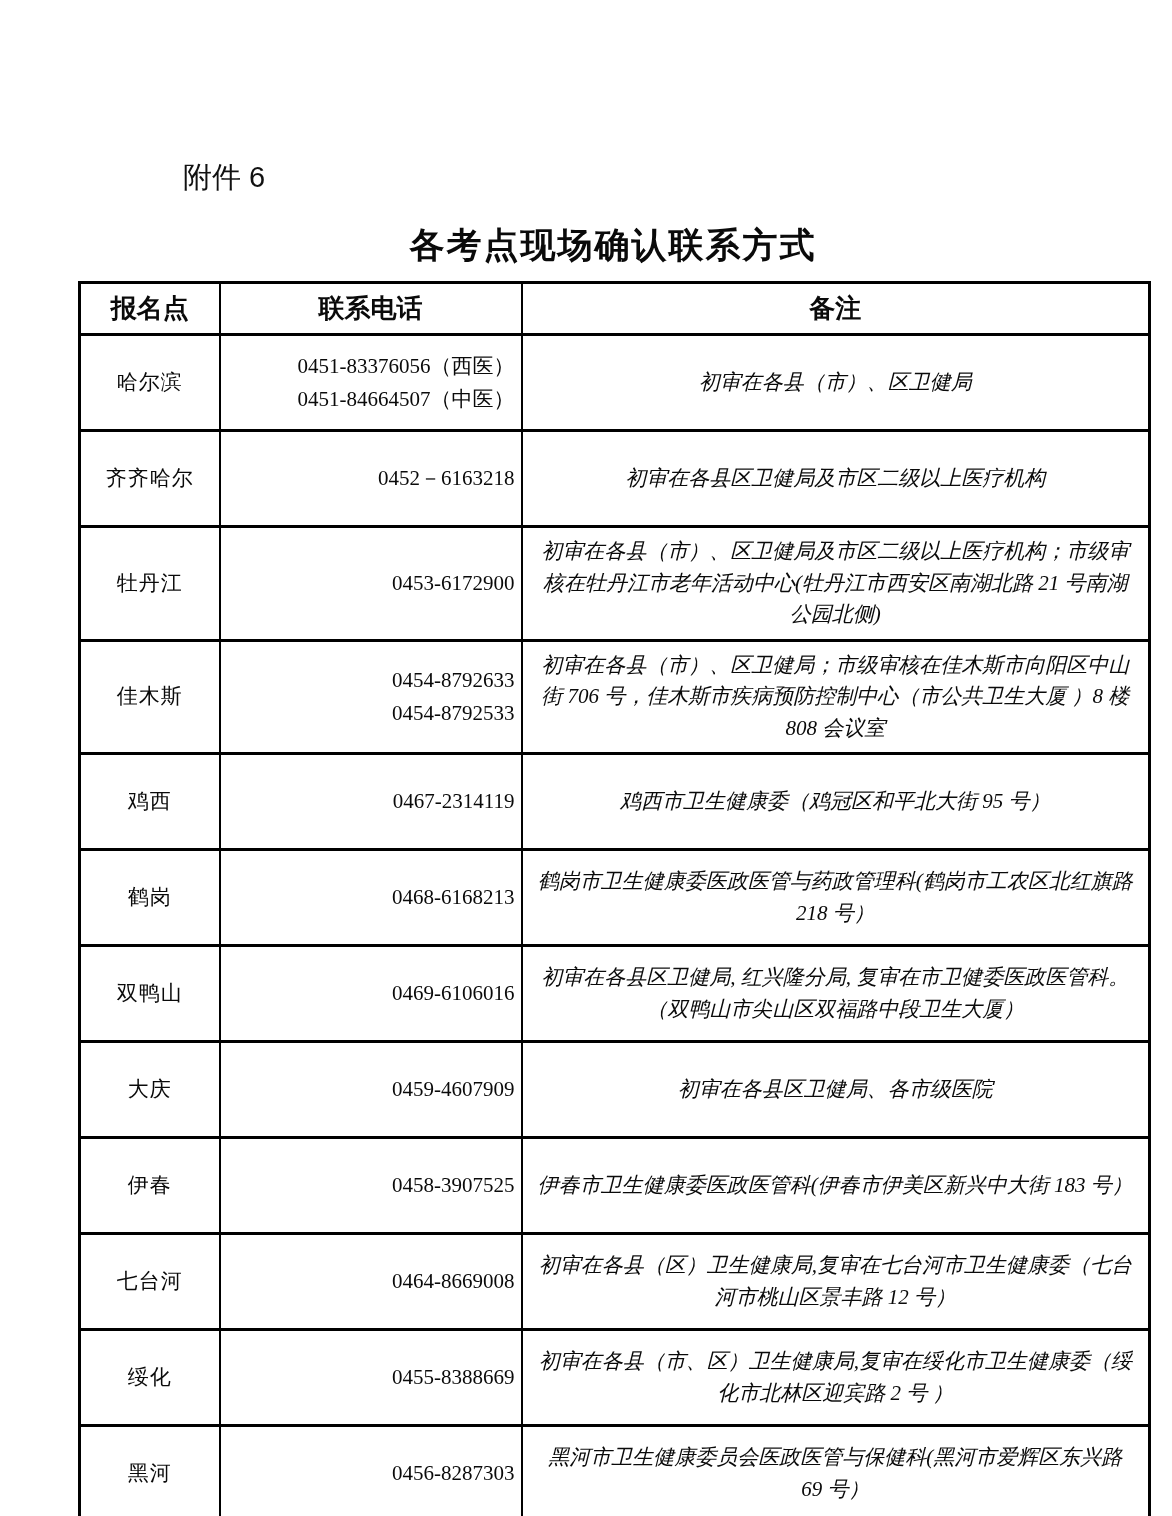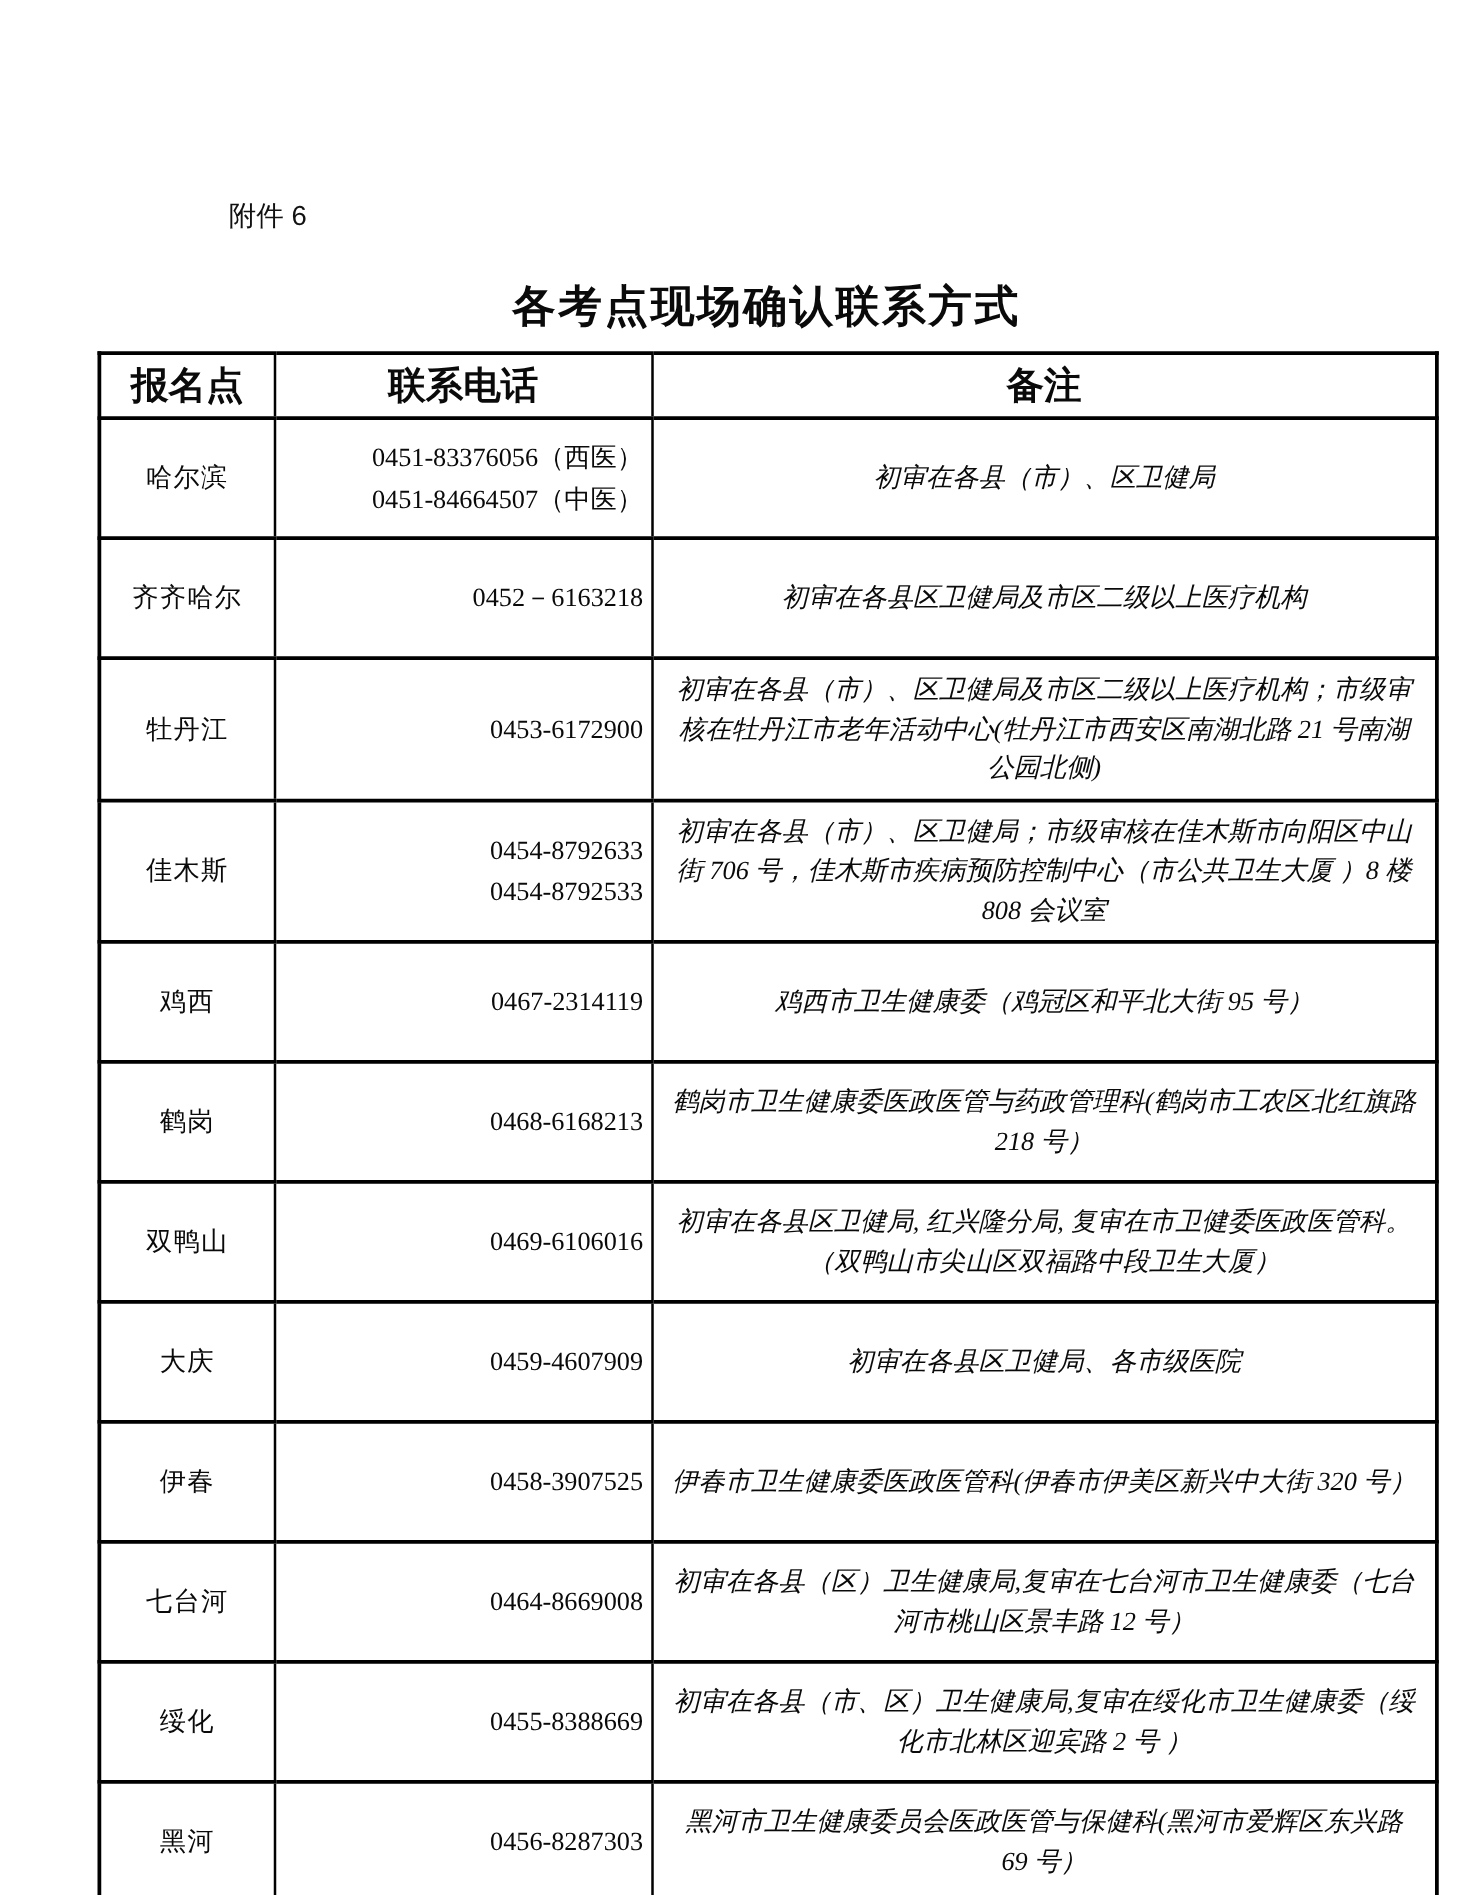--- a/index.html
+++ b/index.html
@@ -8,21 +8,21 @@
     width: 1172px; height: 1516px;
     font-family: "Liberation Serif", "DejaVu Serif", serif;
     color: #000;
     overflow: hidden;
   }
   .page { position: relative; width: 1172px; height: 1516px; background: #fff; }
 
   .attachment-label {
     position: absolute; left: 183px; top: 158px;
     font-family: "Liberation Sans", "DejaVu Sans", sans-serif;
-    font-size: 22px; font-weight: 500; color: #111;
+    font-size: 29px; font-weight: 500; color: #111;
   }
   .doc-title {
     position: absolute; left: 78px; top: 222px; width: 1070px;
     text-align: center;
     font-family: "Liberation Sans", "DejaVu Sans", sans-serif;
     font-size: 35px; font-weight: bold; letter-spacing: 2px; color: #0a0a0a;
   }
 
   table.contact-table {
     position: absolute; left: 78px; top: 281px;
@@ -40,21 +40,21 @@
     vertical-align: middle;
     font-size: 21px;
     line-height: 1.5;
     color: #0a0a0a;
   }
   .contact-table th {
     border-top-width: 3px;
     border-bottom-width: 3px;
     height: 52px;
     font-weight: bold;
-    font-size: 30px;
+    font-size: 26px;
     text-align: center;
   }
   .contact-table th:first-child, .contact-table td:first-child { border-left-width: 3px; }
   .contact-table th:last-child,  .contact-table td:last-child  { border-right-width: 3px; margin-top: 32px; }
   .contact-table tbody tr { height: 96px; }
   .contact-table tbody tr:last-child td { border-bottom-width: 3px; }
   .contact-table td { border-top-width: 3px; border-bottom-width: 3px; }
 
   td.site-cell  { text-align: center; letter-spacing: 1px; }
   td.phone-cell { text-align: right; padding: 4px 6px; }
@@ -140,21 +140,21 @@
           <td class="phone-cell">
             <div class="phone-line">0459-4607909</div>
           </td>
           <td class="remark-cell">初审在各县区卫健局、各市级医院</td>
         </tr>
         <tr>
           <td class="site-cell">伊春</td>
           <td class="phone-cell">
             <div class="phone-line">0458-3907525</div>
           </td>
-          <td class="remark-cell">伊春市卫生健康委医政医管科(伊春市伊美区新兴中大街 320 号）</td>
+          <td class="remark-cell">伊春市卫生健康委医政医管科(伊春市伊美区新兴中大街 183 号）</td>
         </tr>
         <tr>
           <td class="site-cell">七台河</td>
           <td class="phone-cell">
             <div class="phone-line">0464-8669008</div>
           </td>
           <td class="remark-cell">初审在各县（区）卫生健康局,复审在七台河市卫生健康委（七台河市桃山区景丰路 12 号）</td>
         </tr>
         <tr>
           <td class="site-cell">绥化</td>

